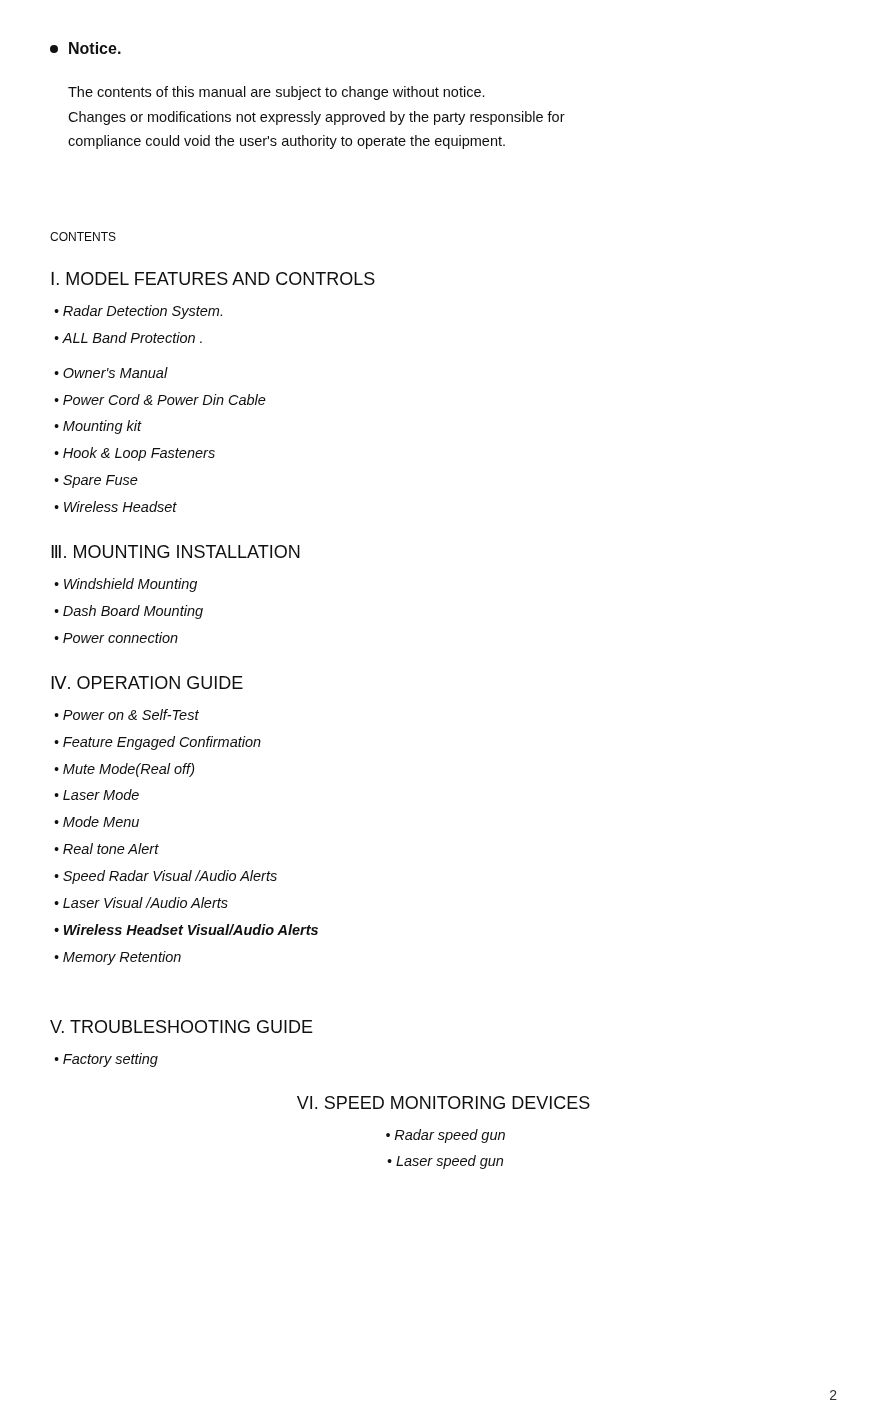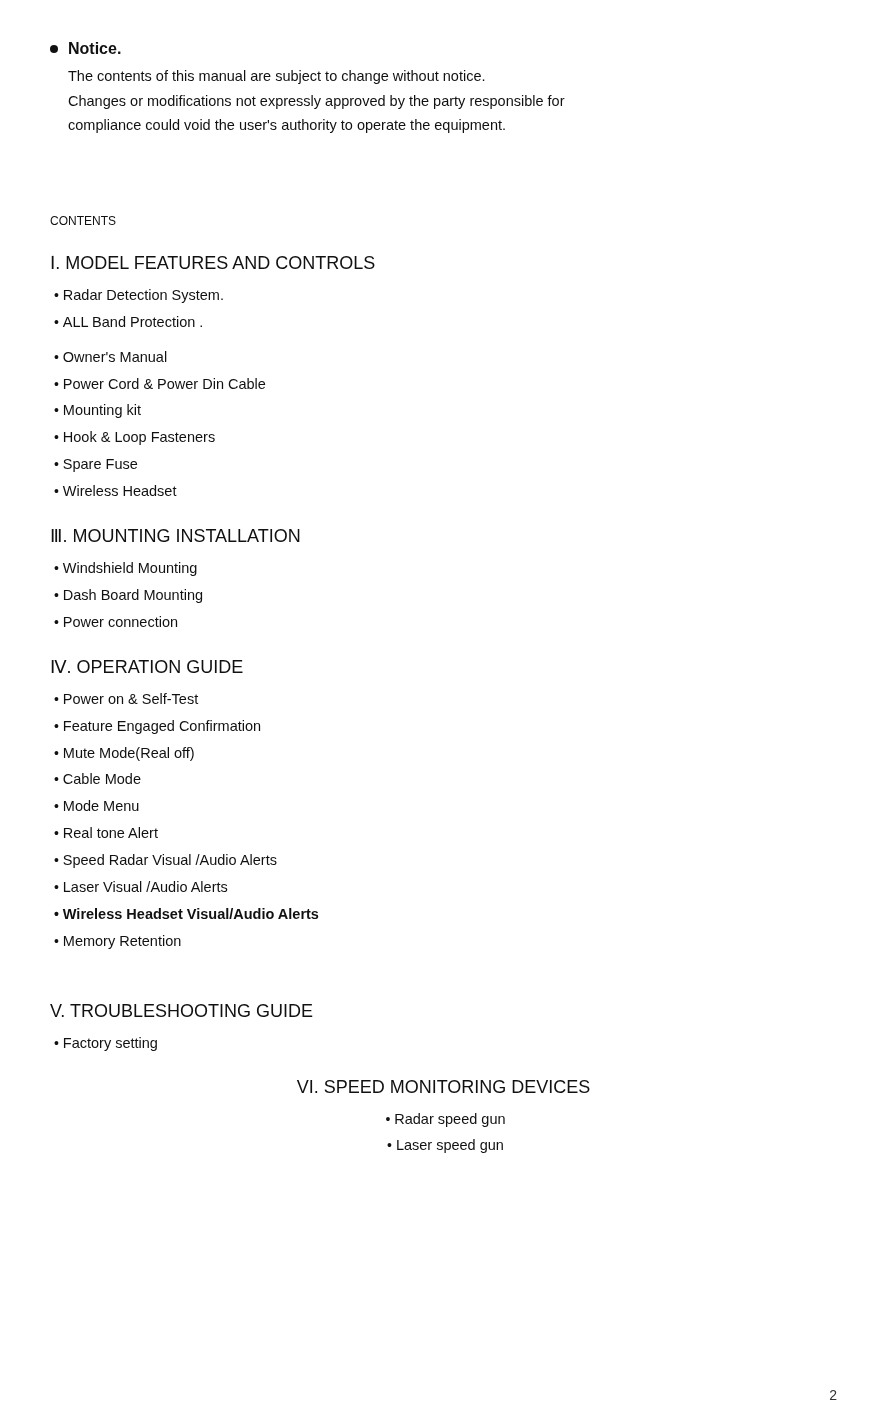--- a/index.html
+++ b/index.html
@@ -19,21 +19,21 @@
       position: relative;
     }
 
     .notice-section {
       margin-bottom: 28px;
     }
 
     .notice-heading {
       font-size: 16px;
       font-weight: bold;
-      margin-bottom: 6px;
+      margin-bottom: 22px;
       display: flex;
       align-items: center;
       gap: 6px;
     }
 
     .bullet-dot {
       display: inline-block;
       width: 8px;
       height: 8px;
       background: #111;
@@ -60,20 +60,21 @@
       font-weight: normal;
       margin-bottom: 8px;
       margin-top: 20px;
       font-family: Arial, sans-serif;
     }
 
     .section-items {
       list-style: none;
       margin-left: 4px;
       margin-bottom: 8px;
+      font-style: italic;
     }
 
     .section-items li {
       font-size: 14.5px;
       line-height: 1.85;
       color: #111;
     }
 
     .section-items li::before {
       content: "• ";
@@ -140,21 +141,21 @@
         <li>Dash Board Mounting</li>
         <li>Power connection</li>
       </ul>
     </div>
     <div style="margin-bottom: 6px;">
       <div class="section-title">Ⅳ. OPERATION GUIDE</div>
       <ul class="section-items">
         <li>Power on &amp; Self-Test</li>
         <li>Feature Engaged Confirmation</li>
         <li>Mute Mode(Real off)</li>
-        <li>Cable Mode</li>
+        <li>Laser Mode</li>
         <li>Mode Menu</li>
         <li>Real tone Alert</li>
         <li>Speed Radar Visual /Audio Alerts</li>
         <li>Laser Visual /Audio Alerts</li>
         <li class="bold-item">Wireless Headset Visual/Audio Alerts</li>
         <li>Memory Retention</li>
       </ul>
       <div class="spacer"></div>
     </div>
     <div style="margin-bottom: 6px;">

